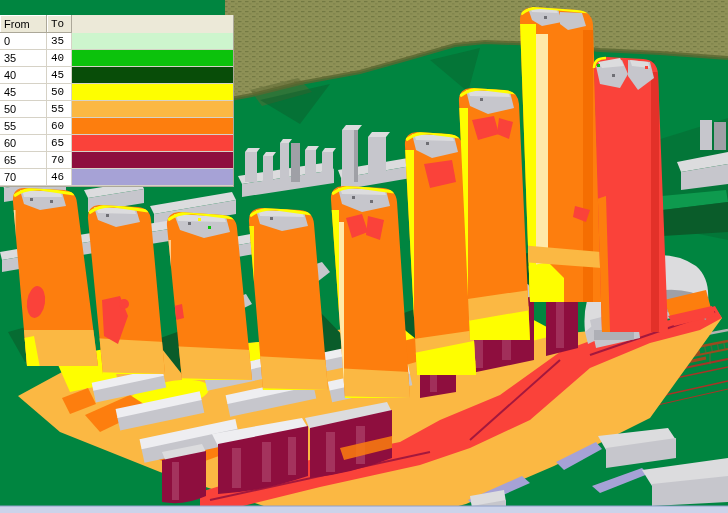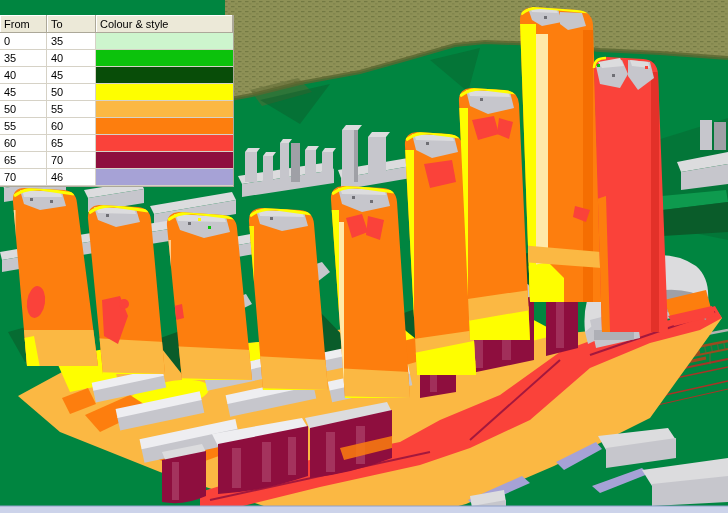--- a/index.html
+++ b/index.html
@@ -12,21 +12,21 @@
           border-bottom:1px solid var(--legendBorder);
           font-size:11px;color:var(--legendText);line-height:17px;margin-top:15px;}
   .lg-header{display:flex;height:18px;background:var(--legendHeaderBg);}
   .lg-header .lg-cell{box-shadow:inset 1px 1px 0 #fff;
           border-right:1px solid var(--legendBorder);
           border-bottom:1px solid var(--legendBorder);
           line-height:18px;}
   .lg-row{display:flex;height:17px;background:#fff;}
   .lg-cell{box-sizing:border-box;padding-left:4px;overflow:hidden;white-space:nowrap;}
   .c1{width:47px;border-right:1px solid var(--legendGrid);border-bottom:1px solid var(--legendGrid);}
-  .c2{width:49px;border-right:1px solid var(--legendGrid);border-bottom:1px solid var(--legendGrid);}
+  .c2{width:25px;border-right:1px solid var(--legendGrid);border-bottom:1px solid var(--legendGrid);font-family:Liberation Mono, monospace;}
   .c3{flex:1;padding-left:0;border-bottom:1px solid var(--legendGrid);}
   .swatch{width:100%;height:100%;}
 </style>
 </head>
 <body>
 
 <div id="stage">
 
 <svg id="scene" width="728" height="513" viewBox="0 0 728 513">
   <defs>
@@ -481,21 +481,20 @@
   </g>
 
   <rect x="0" y="506" width="728" height="7" style="fill:var(--winStrip)"></rect>
   <line x1="0" y1="506" x2="728" y2="506" style="stroke:#8fa0c8" stroke-width="1"></line>
 </svg>
 
 <div class="legend">
   <div class="lg-header">
     <div class="lg-cell c1">From</div>
     <div class="lg-cell c2">To</div>
-    <div class="lg-cell c3" style="padding-left:4px;">Colour &amp; style</div>
   </div>
   <div>
         <div class="lg-row">
           <div class="lg-cell c1">0</div>
           <div class="lg-cell c2">35</div>
           <div class="lg-cell c3">
             <div class="swatch" style="background: rgb(205, 245, 205);"></div>
           </div>
         </div>
         <div class="lg-row">

